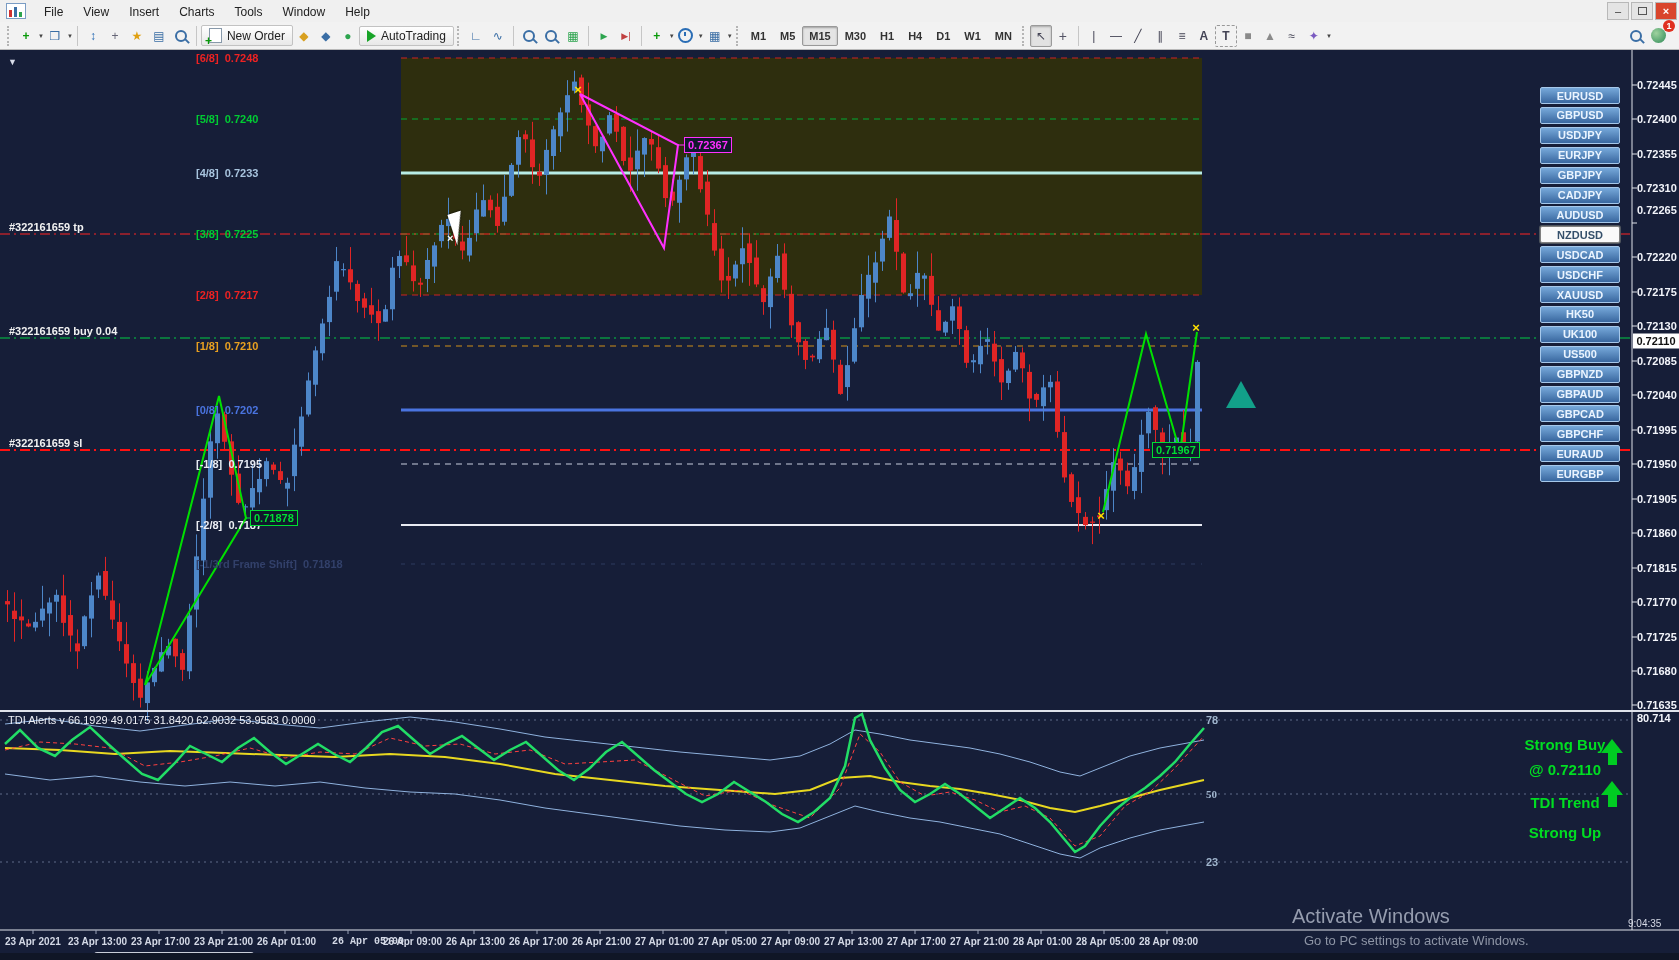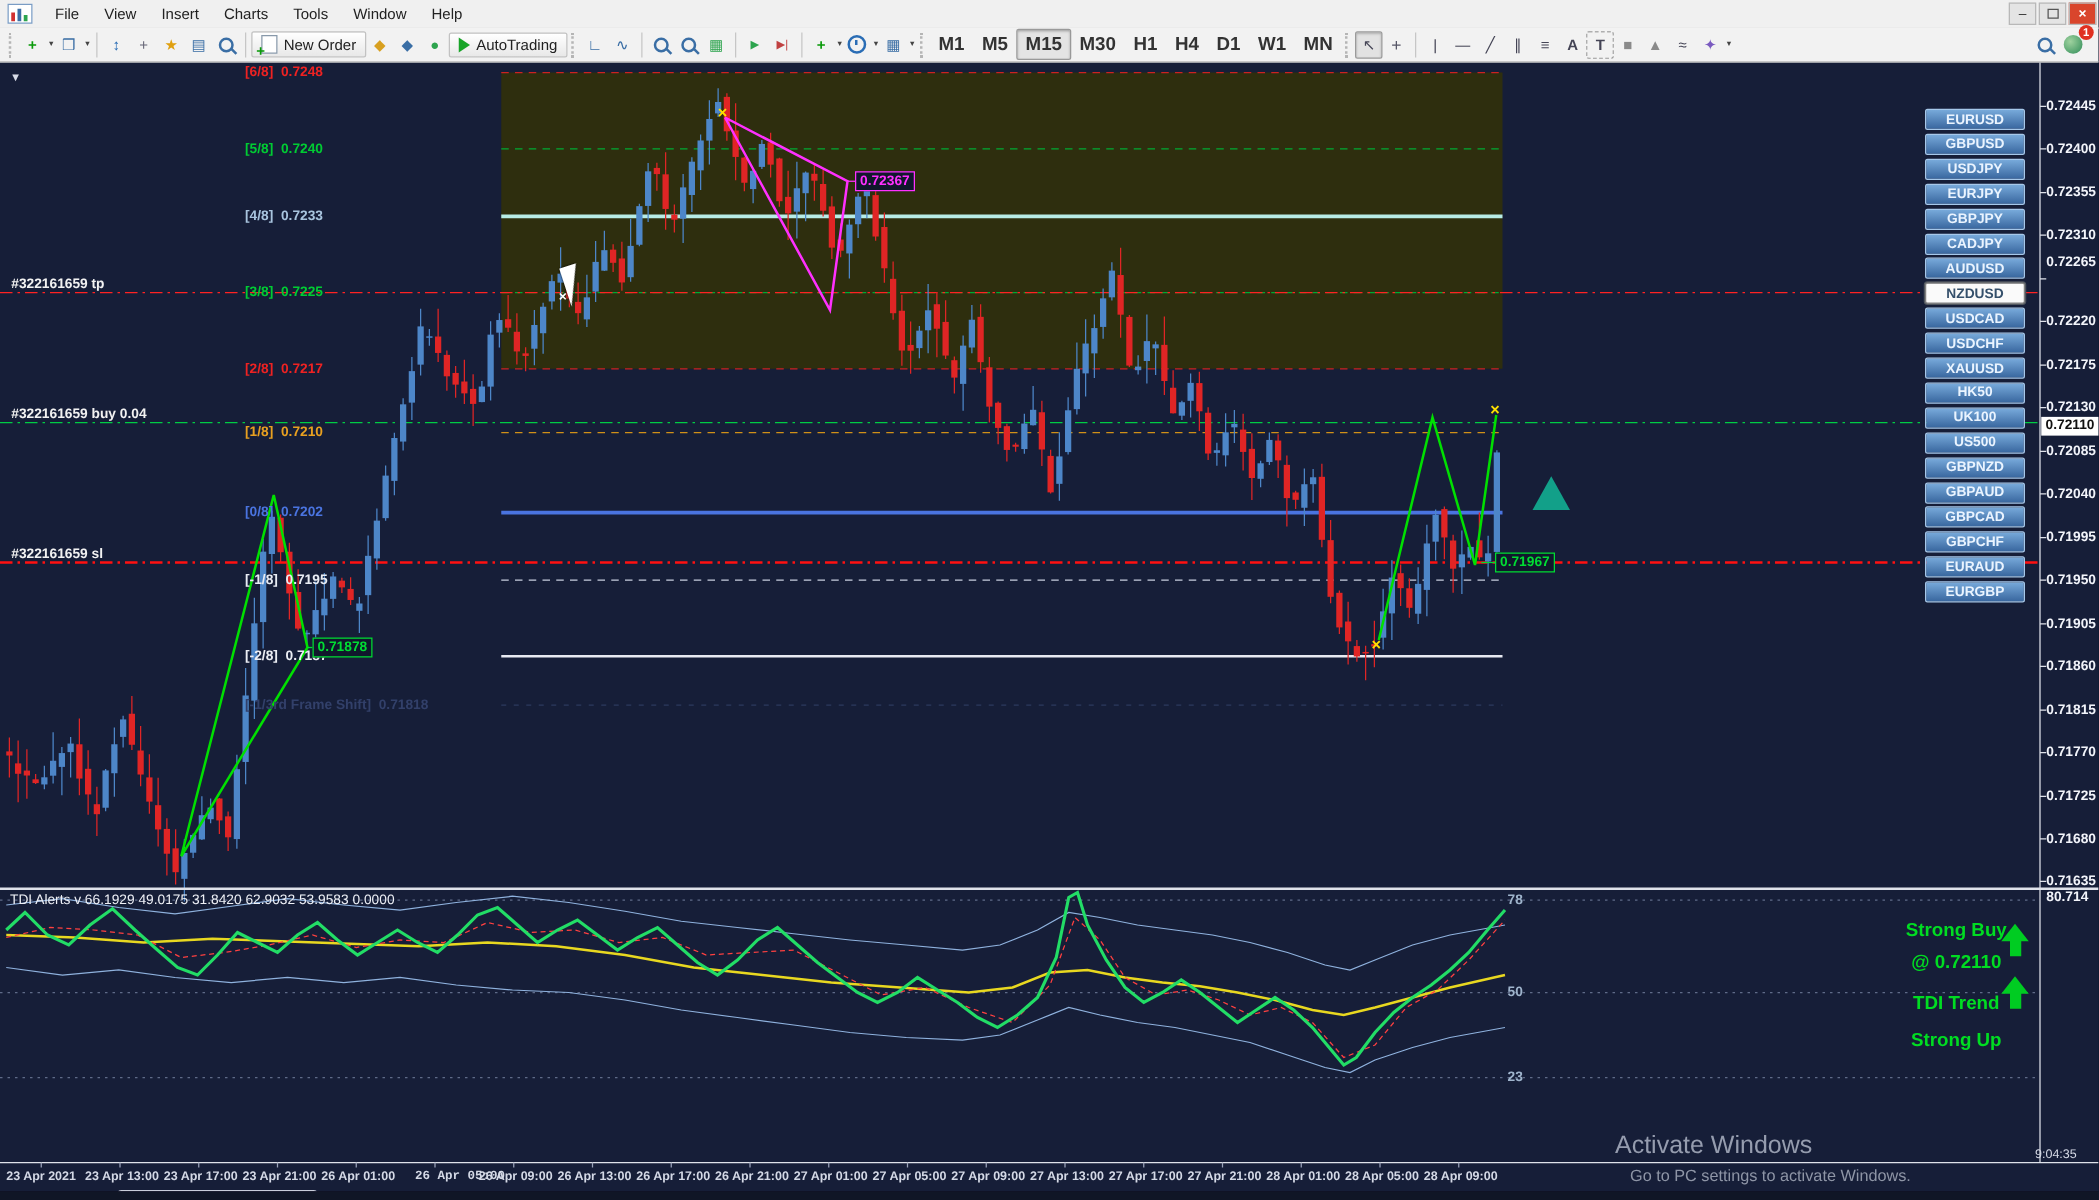--- a/index.html
+++ b/index.html
@@ -23,21 +23,21 @@
   .toolbar{position:absolute;left:0;top:22px;width:1679px;height:28px;background:#f2f2f2;
            border-bottom:1px solid #b9b9b9;display:flex;align-items:center;padding-left:4px;z-index:6;box-sizing:border-box;}
   .sep{width:1px;height:20px;background:#c6c6c6;margin:0 4px;flex:none;}
   .grip{width:3px;height:20px;border-left:2px dotted #b5b5b5;margin:0 3px;flex:none;}
   .ti{min-width:20px;height:20px;display:flex;align-items:center;justify-content:center;
       font-size:12px;color:#445;border:1px solid transparent;border-radius:2px;flex:none;cursor:default;}
   .ti.active{background:#e2e2e2;border-color:#9a9a9a;box-shadow:inset 0 1px 2px rgba(0,0,0,.25);}
   .caret{font-size:6px;color:#444;margin-left:1px;flex:none;}
   .tbtn{display:flex;align-items:center;gap:5px;padding:2px 7px;font-size:12px;color:#222;
         border:1px solid #c2c2c2;border-radius:2px;background:linear-gradient(#ffffff,#e8e8e8);flex:none;cursor:default;}
-  .tf-btn{font-size:15px;font-weight:bold;color:#333;padding:3px 6px;border:1px solid transparent;border-radius:2px;flex:none;cursor:default;}
+  .tf-btn{font-size:11px;font-weight:bold;color:#333;padding:3px 6px;border:1px solid transparent;border-radius:2px;flex:none;cursor:default;}
   .tf-btn.active{background:#e4e4e4;border-color:#999;box-shadow:inset 0 1px 2px rgba(0,0,0,.3);}
   .mag{width:8px;height:8px;border:2px solid #3a6ea5;border-radius:50%;position:relative;display:block;}
   .mag::after{content:"";position:absolute;width:6px;height:2px;background:#3a6ea5;transform:rotate(45deg);right:-5px;bottom:-2px;}
   .doc{width:11px;height:13px;background:#fff;border:1px solid #8899aa;position:relative;display:block;}
   .doc::after{content:"+";color:#0a9a0a;font-weight:bold;font-size:12px;position:absolute;left:-5px;bottom:-6px;}
   .play{width:0;height:0;border-left:9px solid #18a428;border-top:6px solid transparent;border-bottom:6px solid transparent;display:block;}
   .clk{width:11px;height:11px;border:2px solid #2a6db5;border-radius:50%;position:relative;display:block;}
   .clk::after{content:"";position:absolute;left:4px;top:2px;width:2px;height:4px;background:#2a6db5;}
   .chatic{width:15px;height:15px;border-radius:50%;background:radial-gradient(circle at 35% 35%,#9fd29f,#2e8b57);position:relative;display:block;}
   .badge{position:absolute;right:-7px;top:-6px;width:12px;height:12px;border-radius:50%;background:#e03020;color:#fff;
@@ -629,21 +629,21 @@
       <div class="lbl" style="left: 196px; top: 295px; color: rgb(238, 34, 34);">[2/8]  0.7217</div>
       <div class="lbl" style="left: 196px; top: 346px; color: rgb(232, 160, 32);">[1/8]  0.7210</div>
       <div class="lbl" style="left: 196px; top: 410px; color: rgb(74, 116, 224);">[0/8]  0.7202</div>
       <div class="lbl" style="left: 196px; top: 464px; color: rgb(232, 236, 244);">[-1/8]  0.7195</div>
       <div class="lbl" style="left: 196px; top: 525px; color: rgb(236, 238, 244);">[-2/8]  0.7187</div>
       <div class="lbl" style="left: 196px; top: 564px; color: rgb(50, 64, 106);">[-1/3rd Frame Shift]  0.71818</div>
       <div class="lbl" style="left: 9px; top: 227px; color: rgb(242, 242, 242);">#322161659 tp</div>
       <div class="lbl" style="left: 9px; top: 331px; color: rgb(242, 242, 242);">#322161659 buy 0.04</div>
       <div class="lbl" style="left: 9px; top: 443px; color: rgb(242, 242, 242);">#322161659 sl</div>
       <div class="tag" style="left: 250px; top: 518px; color: rgb(0, 221, 51); border: 1px solid rgb(0, 221, 51);">0.71878</div>
-      <div class="tag" style="left: 1196px; top: 450px; color: rgb(0, 221, 51); border: 1px solid rgb(0, 221, 51);">0.71967</div>
+      <div class="tag" style="left: 1152px; top: 450px; color: rgb(0, 221, 51); border: 1px solid rgb(0, 221, 51);">0.71967</div>
       <div class="tag" style="left: 684px; top: 145px; color: rgb(255, 48, 255); border: 1px solid rgb(255, 48, 255);">0.72367</div>
       <div class="axis-lbl" style="top: 85px;">0.72445</div>
       <div class="axis-lbl" style="top: 119px;">0.72400</div>
       <div class="axis-lbl" style="top: 154px;">0.72355</div>
       <div class="axis-lbl" style="top: 188px;">0.72310</div>
       <div class="axis-lbl" style="top: 210px;">0.72265</div>
       <div class="axis-lbl" style="top: 257px;">0.72220</div>
       <div class="axis-lbl" style="top: 292px;">0.72175</div>
       <div class="axis-lbl" style="top: 326px;">0.72130</div>
       <div class="axis-lbl" style="top: 361px;">0.72085</div>
@@ -651,21 +651,21 @@
       <div class="axis-lbl" style="top: 430px;">0.71995</div>
       <div class="axis-lbl" style="top: 464px;">0.71950</div>
       <div class="axis-lbl" style="top: 499px;">0.71905</div>
       <div class="axis-lbl" style="top: 533px;">0.71860</div>
       <div class="axis-lbl" style="top: 568px;">0.71815</div>
       <div class="axis-lbl" style="top: 602px;">0.71770</div>
       <div class="axis-lbl" style="top: 637px;">0.71725</div>
       <div class="axis-lbl" style="top: 671px;">0.71680</div>
       <div class="axis-lbl" style="top: 705px;">0.71635</div>
       <div class="tdi-level" style="top: 720px;">78</div>
-      <div class="tdi-level" style="top: 794px;">50</div>
+      <div class="tdi-level" style="top: 794px; font-family: Liberation Serif, serif;">50</div>
       <div class="tdi-level" style="top: 862px;">23</div>
       <div class="time-lbl" style="left: 5px;">23 Apr 2021</div>
       <div class="time-lbl" style="left: 68px;">23 Apr 13:00</div>
       <div class="time-lbl" style="left: 131px;">23 Apr 17:00</div>
       <div class="time-lbl" style="left: 194px;">23 Apr 21:00</div>
       <div class="time-lbl" style="left: 257px;">26 Apr 01:00</div>
       <div class="time-lbl" style="left: 332px; font-family: Liberation Mono, monospace;">26 Apr 05:00</div>
       <div class="time-lbl" style="left: 383px;">26 Apr 09:00</div>
       <div class="time-lbl" style="left: 446px;">26 Apr 13:00</div>
       <div class="time-lbl" style="left: 509px;">26 Apr 17:00</div>

